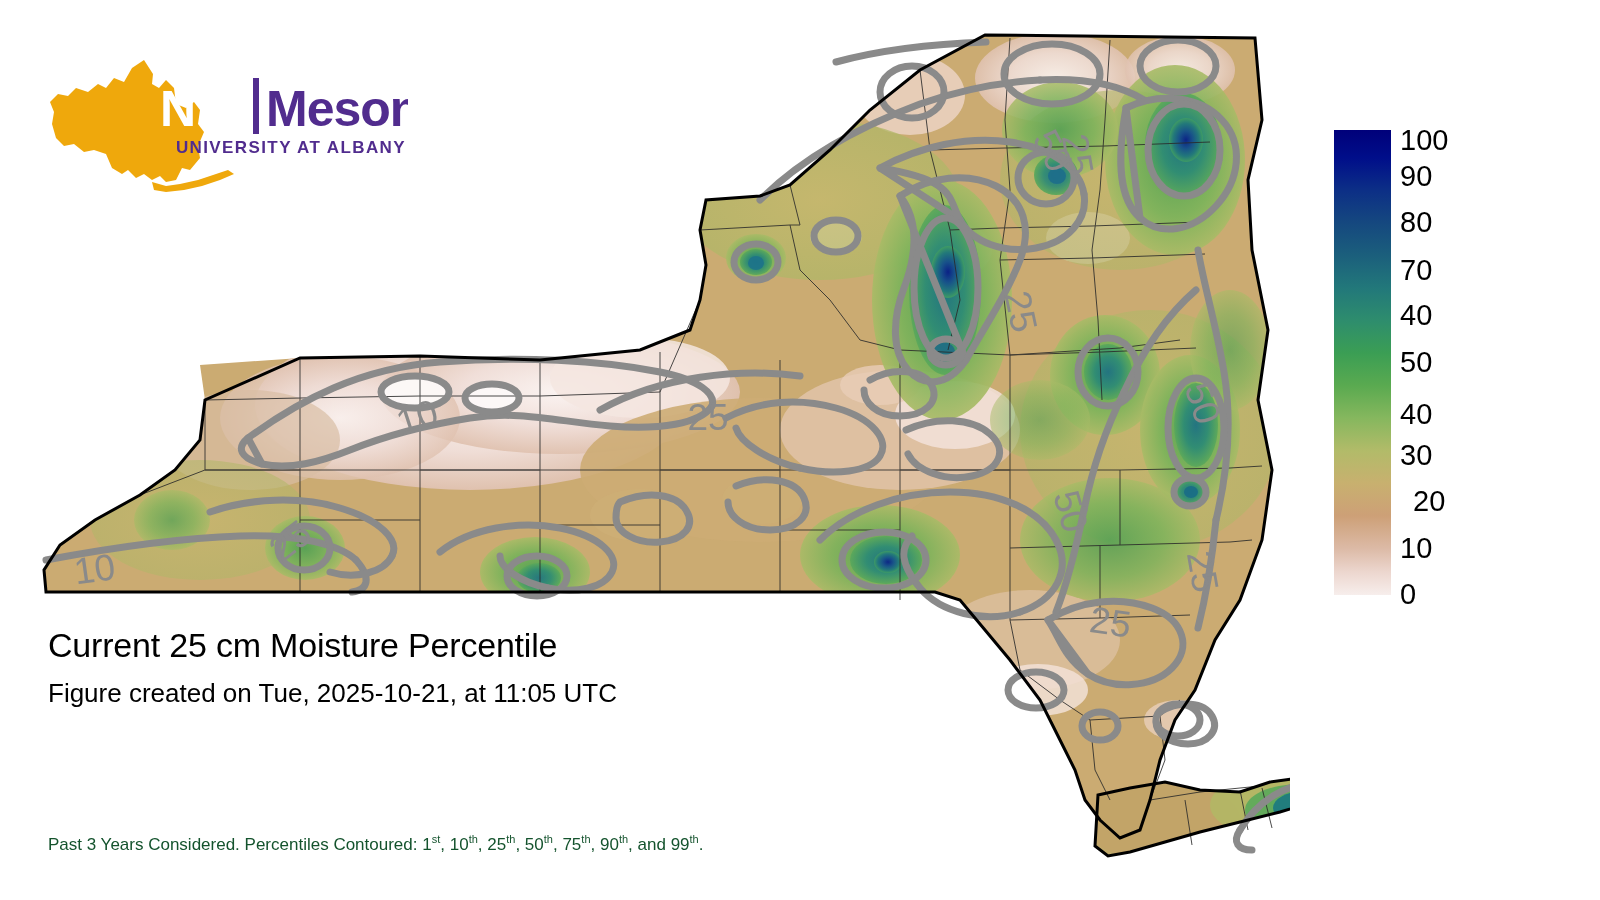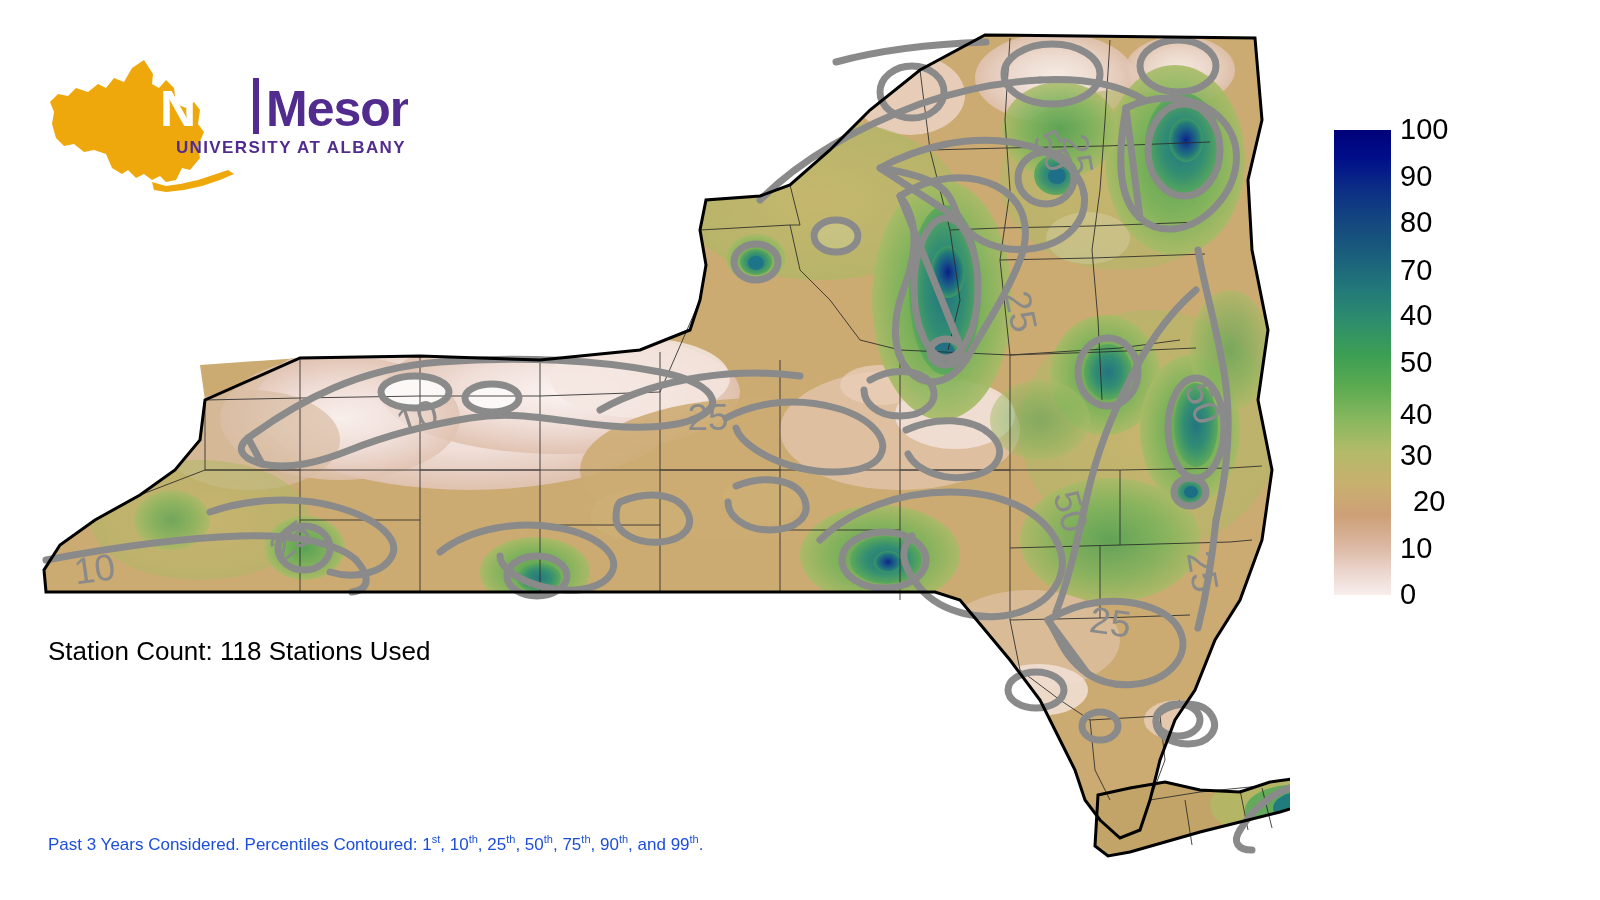--- a/index.html
+++ b/index.html
@@ -106,21 +106,21 @@
     white-space: nowrap;
   }
   #footnote {
     position: absolute;
     left: 48px;
     top: 828px;
     font-size: 17px;
     line-height: 22px;
     font-family: "Liberation Sans Narrow", "Liberation Sans", sans-serif;
     font-stretch: condensed;
-    color: #1d4ed8;
+    color: #14532d;
     white-space: nowrap;
   }
   #footnote sup { font-size: 11px; vertical-align: super; }
 </style>
 </head>
 <body>
 
 <div id="map-panel">
 <svg id="map-svg" viewBox="0 0 1290 900" xmlns="http://www.w3.org/2000/svg">
   <defs>
@@ -415,31 +415,32 @@
     <text x="112" y="68" font-family="Liberation Sans, sans-serif" font-size="50" font-weight="bold" font-stretch="condensed" fill="#FFFFFF" letter-spacing="-1">NYS</text>
     <rect x="205" y="20" width="6" height="56" fill="#512C8E"></rect>
     <text x="218" y="68" font-family="Liberation Sans, sans-serif" font-size="50" font-weight="bold" font-stretch="condensed" fill="#512C8E" letter-spacing="-1">Mesonet</text>
     <text x="358" y="95" text-anchor="end" font-family="Liberation Sans, sans-serif" font-size="17" font-weight="bold" font-stretch="condensed" fill="#512C8E" letter-spacing="1.4">UNIVERSITY AT ALBANY</text>
   </svg>
 </div>
 
 <div id="colorbar-panel">
   <div id="colorbar-bar"></div>
   <div id="colorbar-ticks">
-      <div class="cb-tick" style="top: 5px;">100</div>
+      <div class="cb-tick" style="top: 16px;">100</div>
       <div class="cb-tick" style="top: 51.5px;">90</div>
       <div class="cb-tick" style="top: 98px;">80</div>
       <div class="cb-tick" style="top: 146px;">70</div>
       <div class="cb-tick" style="top: 191px;">40</div>
       <div class="cb-tick" style="top: 237.5px;">50</div>
       <div class="cb-tick" style="top: 290px;">40</div>
       <div class="cb-tick" style="top: 330.5px;">30</div>
       <div class="cb-tick" style="top: 377px; margin-left: 13px;">20</div>
       <div class="cb-tick" style="top: 423.5px;">10</div>
       <div class="cb-tick" style="top: 470px;">0</div>
     </div>
 </div>
 
 <div id="text-block">
-  <div class="sub-line">Station Count: 118 Stations Used</div>
+  <div id="chart-title">Current 25 cm Moisture Percentile</div>
+  <div class="sub-line">Figure created on Tue, 2025-10-21, at 11:05 UTC</div>
 </div>
 
 <div id="footnote">Past 3 Years Considered. Percentiles Contoured: <span>1</span><sup>st</sup>, <span>10</span><sup>th</sup>, <span>25</span><sup>th</sup>, <span>50</span><sup>th</sup>, <span>75</span><sup>th</sup>, <span>90</span><sup>th</sup>, and <span>99</span><sup>th</sup>.</div>
 
 </body></html>

